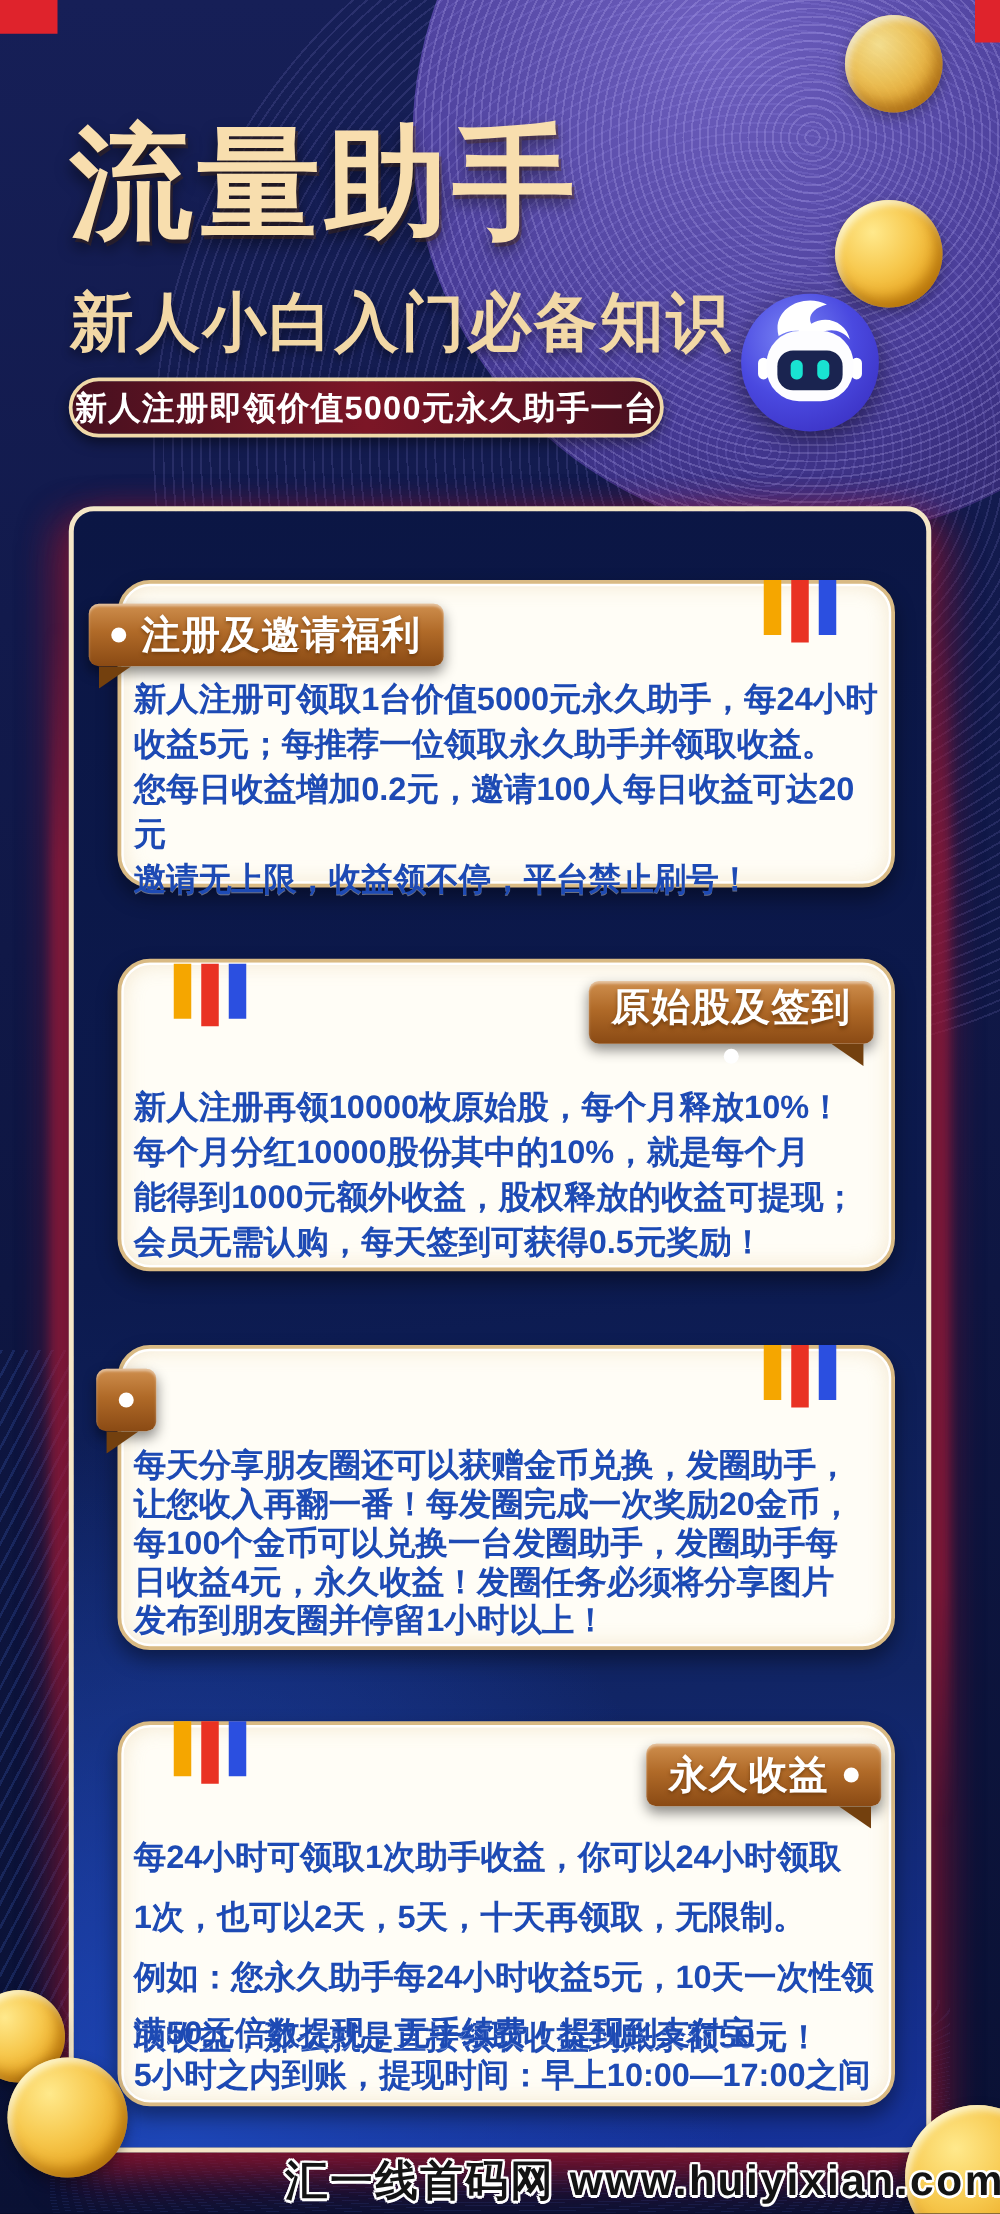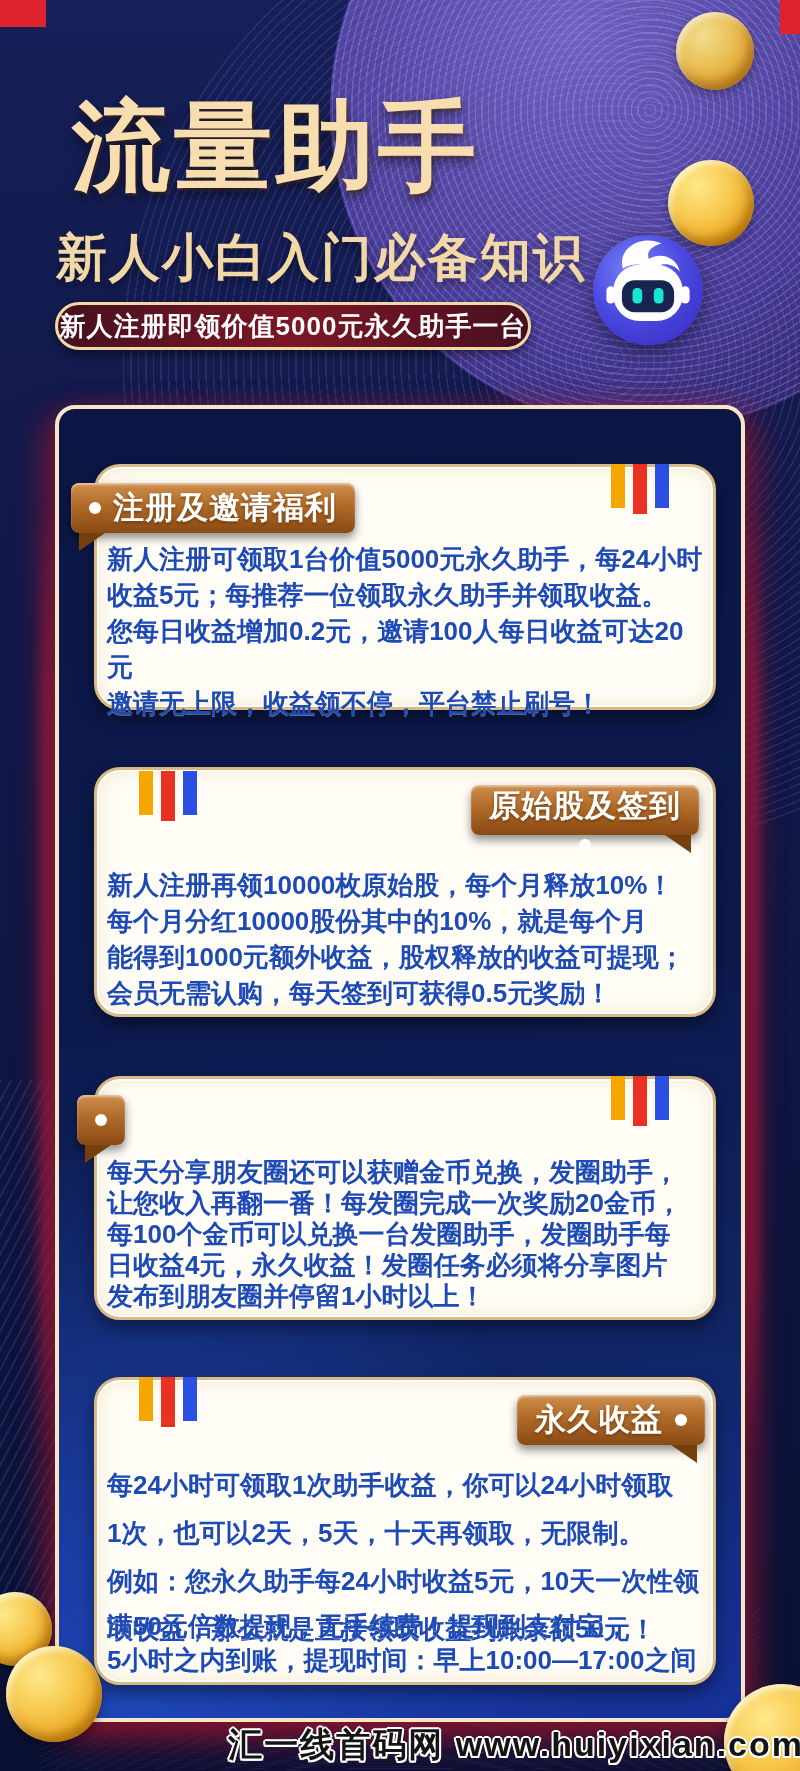--- a/index.html
+++ b/index.html
@@ -29,21 +29,21 @@
   .corner.tr{right:0;top:0;width:20px;height:34px;}
   .coin{position:absolute;border-radius:50%;z-index:2;
     background:radial-gradient(circle at 35% 30%, #ffe98c, #f7c94f 40%, #e9a41d 75%, #c07d10 100%);
     box-shadow:inset -5px -7px 10px rgba(140,80,0,.55), inset 3px 4px 6px rgba(255,255,230,.8), 0 4px 10px rgba(0,0,0,.35);}
   .coin.c-top{left:676px;top:12px;width:78px;height:78px;opacity:.92;}
   .coin.c-robot{left:668px;top:160px;width:86px;height:86px;}
   .coin.c-bl1{left:-22px;top:1592px;width:74px;height:74px;}
   .coin.c-bl2{left:6px;top:1646px;width:96px;height:96px;}
   .coin.c-br{left:724px;top:1684px;width:116px;height:116px;}
   
-  .title{position:absolute;left:72px;top:82px;z-index:3;margin:0;
+  .title{position:absolute;left:56px;top:82px;z-index:3;margin:0;
     font-size:98px;font-weight:800;letter-spacing:4px;color:#f8deae;
     text-shadow:0 6px 12px rgba(0,0,0,.5), 2px 3px 0 rgba(110,60,15,.35);}
   .subtitle{position:absolute;left:56px;top:224px;z-index:3;
     font-size:51px;font-weight:800;letter-spacing:2px;color:#f2d8a6;
     text-shadow:0 4px 8px rgba(0,0,0,.45);}
   .banner{position:absolute;left:55px;top:302px;width:476px;height:48px;z-index:3;
     display:flex;align-items:center;justify-content:center;box-sizing:border-box;
     border:3px solid #f0d9a8;border-radius:26px;
     background:linear-gradient(90deg,#47101f 0%,#7c1626 50%,#47101f 100%);
     box-shadow:0 4px 10px rgba(0,0,0,.5);}

